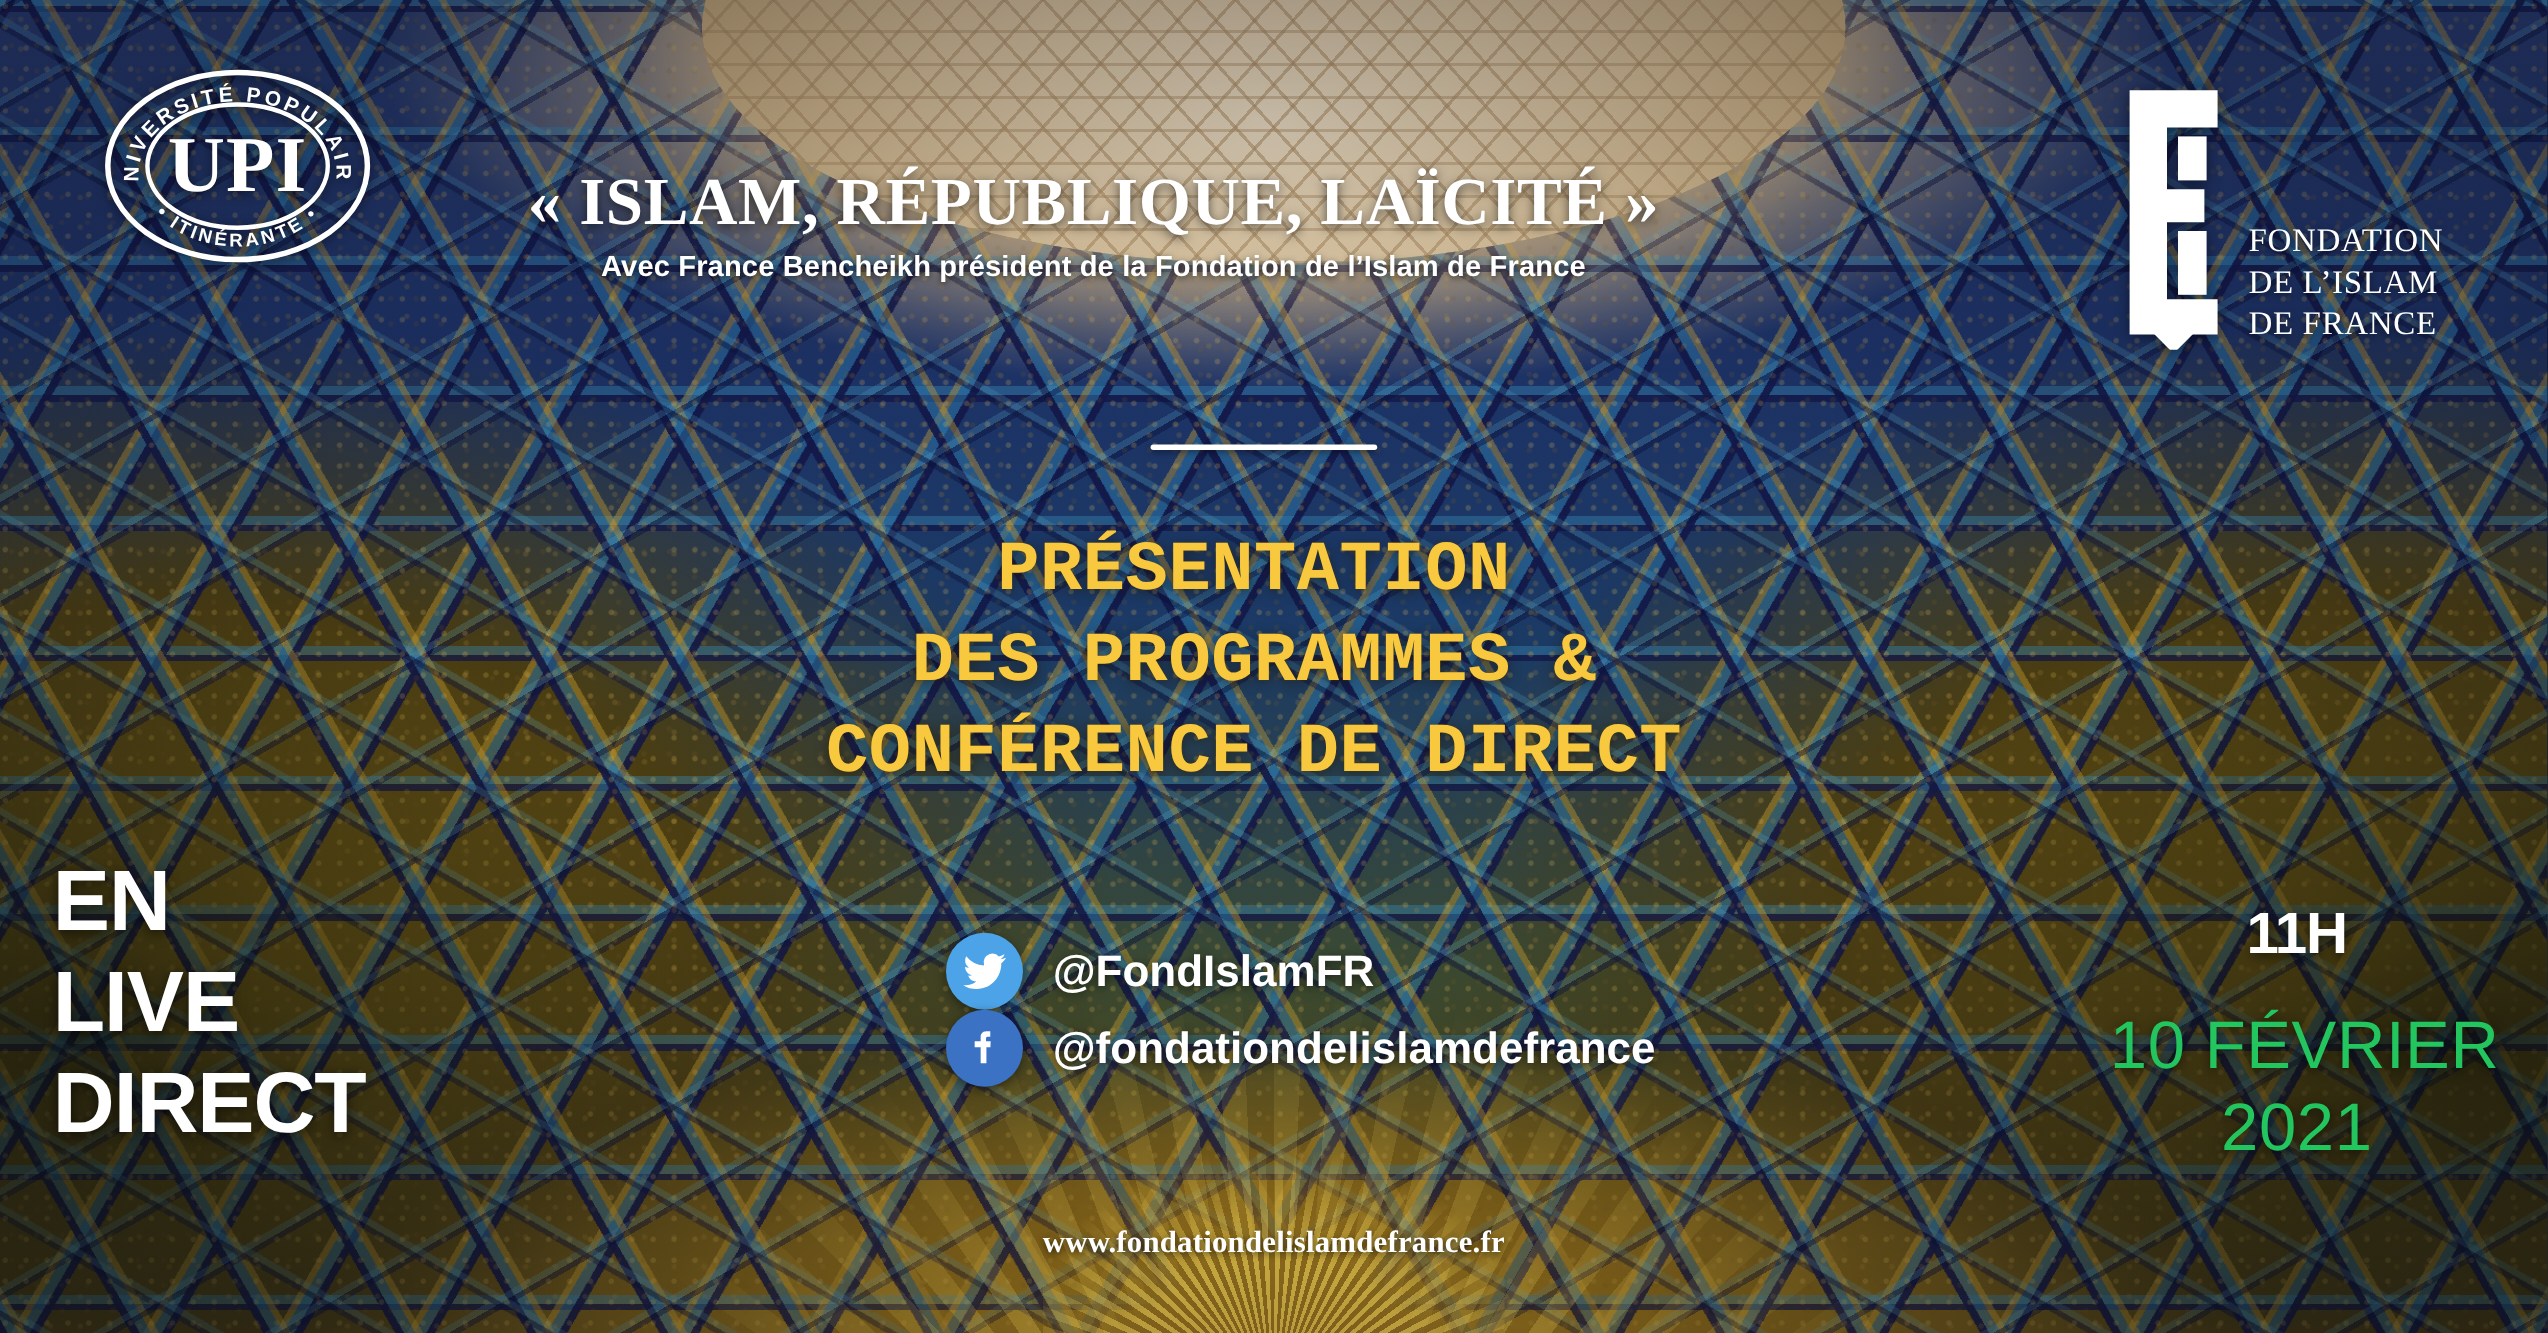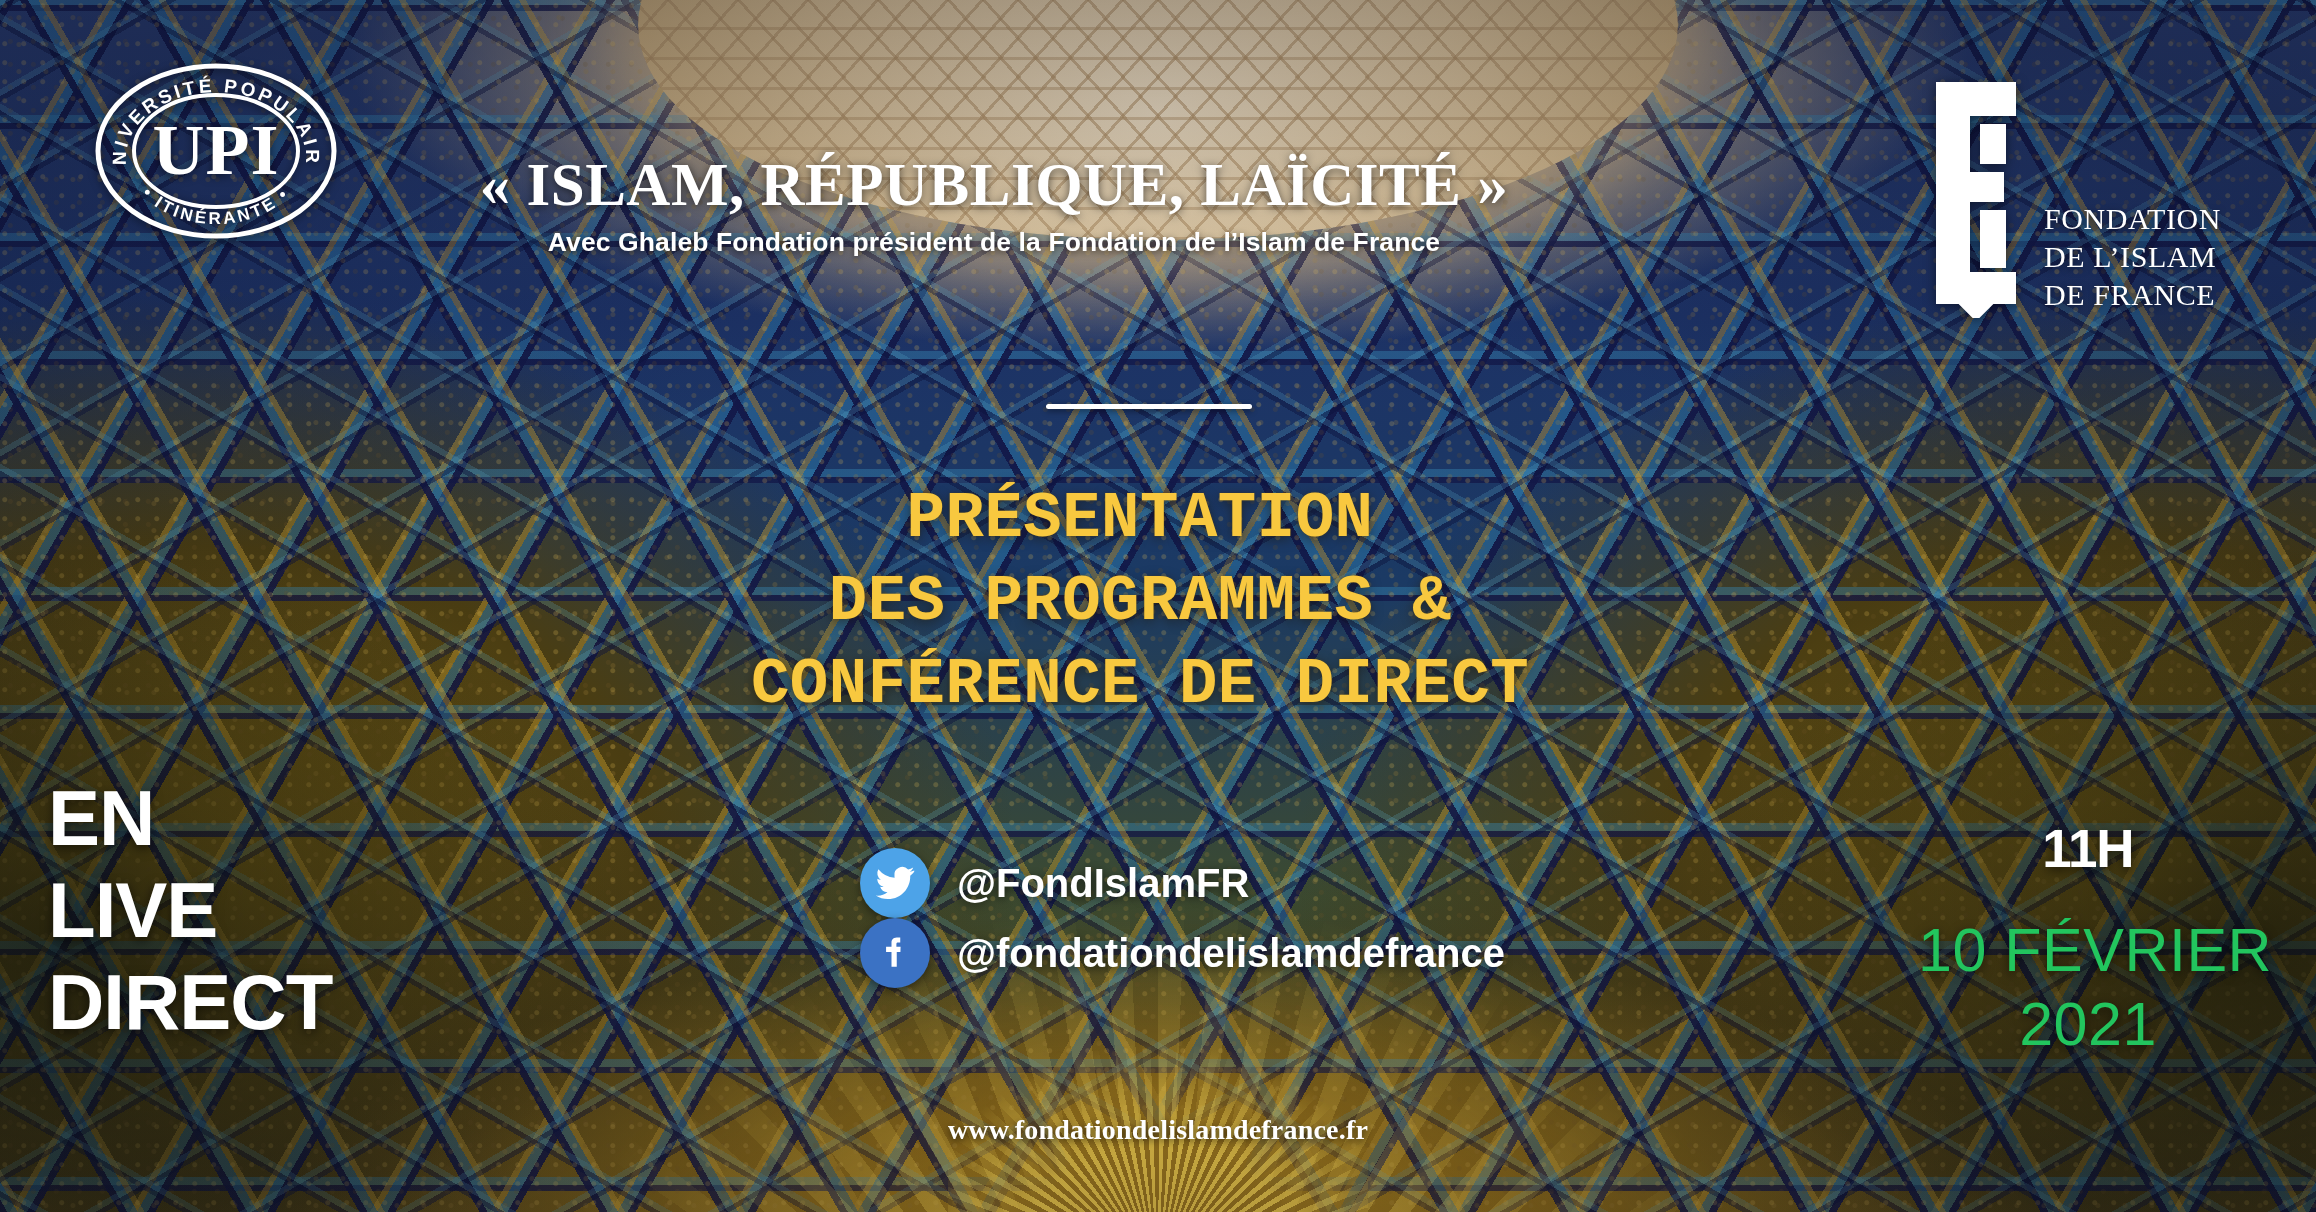--- a/index.html
+++ b/index.html
@@ -277,21 +277,21 @@
         </text>
         <text font-family="Liberation Sans, sans-serif" font-size="17" font-weight="700" fill="#fff" letter-spacing="3">
           <textPath href="#arcBot" startOffset="50%" text-anchor="middle">• ITINÉRANTE •</textPath>
         </text>
         <text x="124" y="112" text-anchor="middle" font-family="Liberation Serif, serif" font-size="72" font-weight="700" fill="#fff" letter-spacing="1">UPI</text>
       </svg>
     </div>
 
     <div class="header-block">
       <div class="main-title">« ISLAM, RÉPUBLIQUE, LAÏCITÉ »</div>
-      <div class="sub-title">Avec Ghaleb Fondation président de la Fondation de l’Islam de France</div>
+      <div class="sub-title">Avec France Bencheikh président de la Fondation de l’Islam de France</div>
     </div>
 
     <div class="divider"></div>
 
     <div class="gold-block">
       <div>PRÉSENTATION</div>
       <div>DES PROGRAMMES &amp;</div>
       <div>CONFÉRENCE DE DIRECT</div>
     </div>
 

